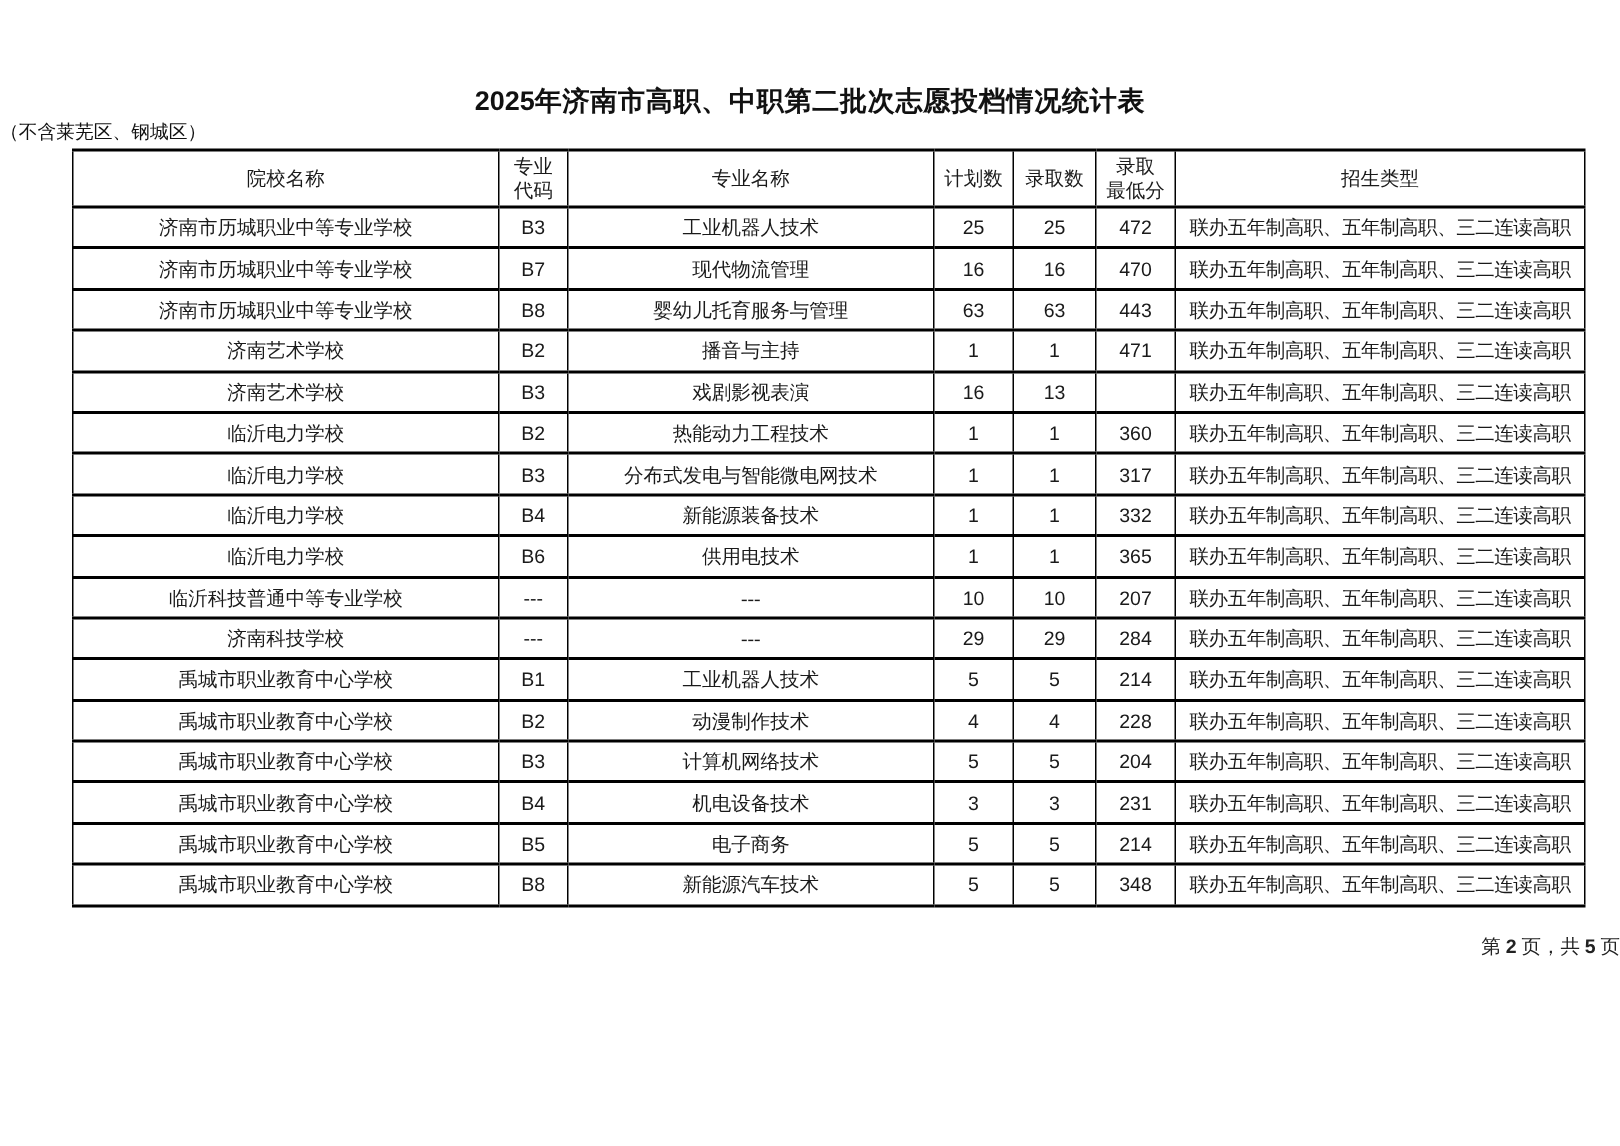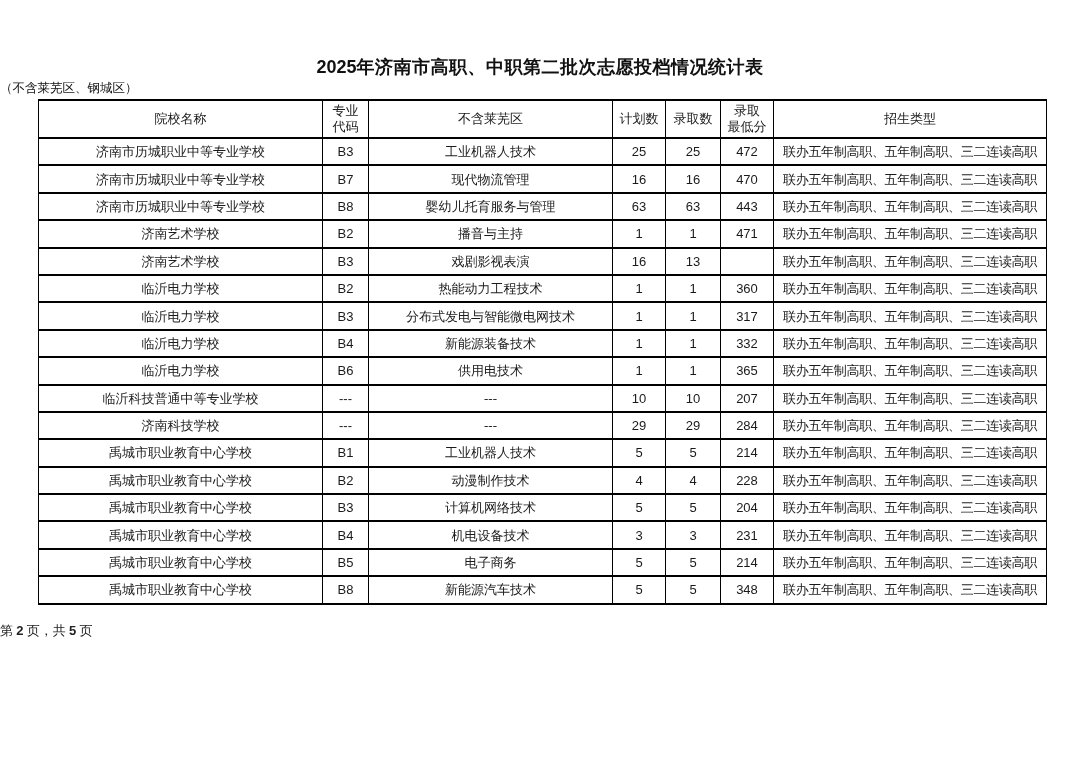--- a/index.html
+++ b/index.html
@@ -34,21 +34,21 @@
     letter-spacing: 0;
   }
   .subtitle {
     text-align: left;
     font-size: 12.5px;
     line-height: 17px;
     color: #111;
     font-family: "Liberation Serif", "DejaVu Serif", serif;
   }
   table.stats {
-    margin-left: 38px;
+    margin-left: 48px;
     margin-top: 2px;
     width: 1008px;
     border-collapse: collapse;
     table-layout: fixed;
   }
   table.stats th, table.stats td {
     border-left: 1px solid #000;
     border-right: 1px solid #000;
     border-top: 2px solid #000;
     border-bottom: 2px solid #000;
@@ -79,21 +79,21 @@
     font-family: "Liberation Sans", "DejaVu Sans", sans-serif;
     font-size: 13.5px;
   }
   td.c6 {
     font-family: "Liberation Serif", "DejaVu Serif", serif;
     font-size: 12.3px;
     letter-spacing: -0.3px;
     white-space: nowrap;
   }
   .footer {
-    text-align: left;
+    text-align: right;
     margin-top: 17px;
     font-size: 13px;
     color: #222;
     font-family: "Liberation Serif", "DejaVu Serif", serif;
   }
   .footer .num {
     font-family: "Liberation Sans", "DejaVu Sans", sans-serif;
     font-weight: 700;
     font-size: 13px;
   }
@@ -117,21 +117,21 @@
       <col style="width:53px">
       <col style="width:55px">
       <col style="width:53px">
       <col style="width:273px">
     </colgroup>
     <thead>
       <tr>
         <th>院校名称</th>
         <th>专业
 代码</th>
-        <th>不含莱芜区</th>
+        <th>专业名称</th>
         <th>计划数</th>
         <th>录取数</th>
         <th>录取
 最低分</th>
         <th>招生类型</th>
       </tr>
     </thead>
     <tbody>
         <tr>
           <td class="c0">济南市历城职业中等专业学校</td>

